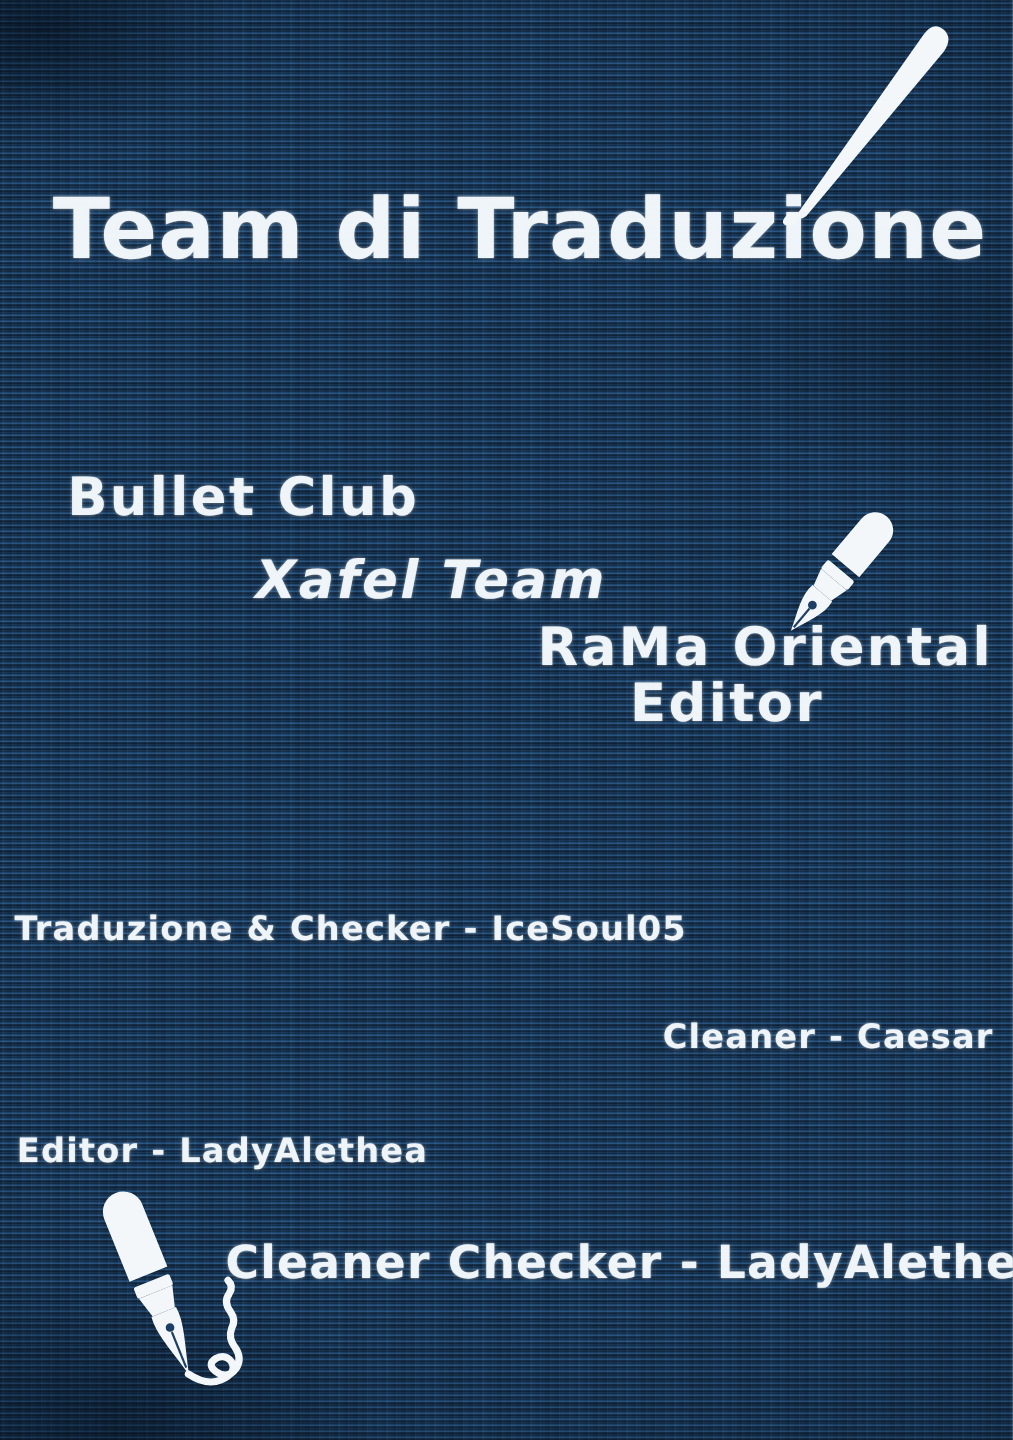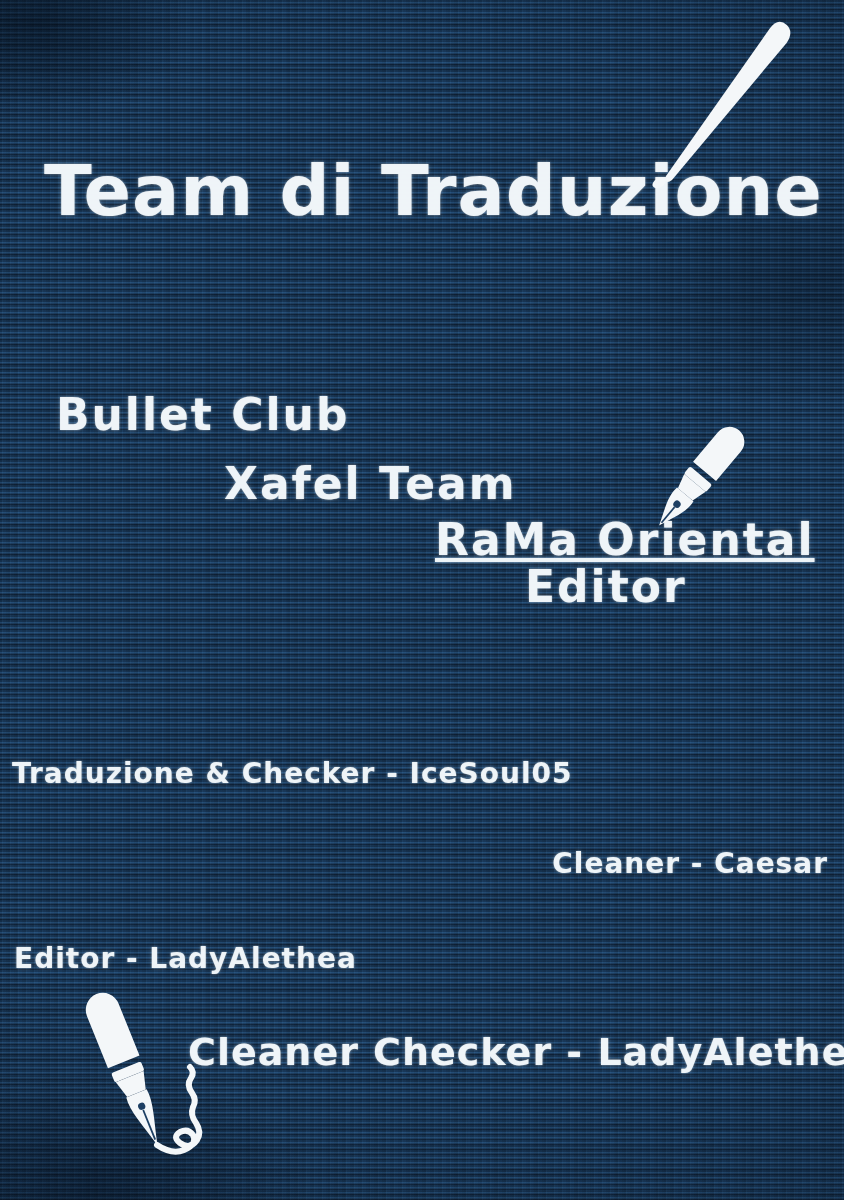--- a/index.html
+++ b/index.html
@@ -29,22 +29,22 @@
   }
   .txt{
     position:absolute;white-space:nowrap;
     color:rgba(242,247,250,.97);
     font-weight:700;
     text-shadow:0 0 2px rgba(238,244,248,.55), 0 0 6px rgba(210,228,240,.18);
   }
   .title{left:44px;top:150px;font-size:70px;letter-spacing:1px;}
   .team{font-size:44px;letter-spacing:2px;}
   .t-bullet{left:56px;top:389px;}
-  .t-xafel{left:224px;top:458px;}
-  .t-rama{left:435px;top:514px;text-decoration:underline;}
+  .t-xafel{left:213px;top:458px;font-style:italic;}
+  .t-rama{left:448px;top:514px;}
   .t-fansub{left:525px;top:561px;}
   .credit{font-size:28px;letter-spacing:1px;}
   .c-trad{left:12px;top:757px;}
   .c-clean{right:16px;top:847px;}
   .c-edit{left:14px;top:942px;}
   .c-qc{left:188px;top:1030px;font-size:38px;}
   .icon{position:absolute;}
   .i-pen{left:636px;top:18px;}
   .i-nib{left:615px;top:425px;}
   .i-writer{left:50px;top:992px;}

